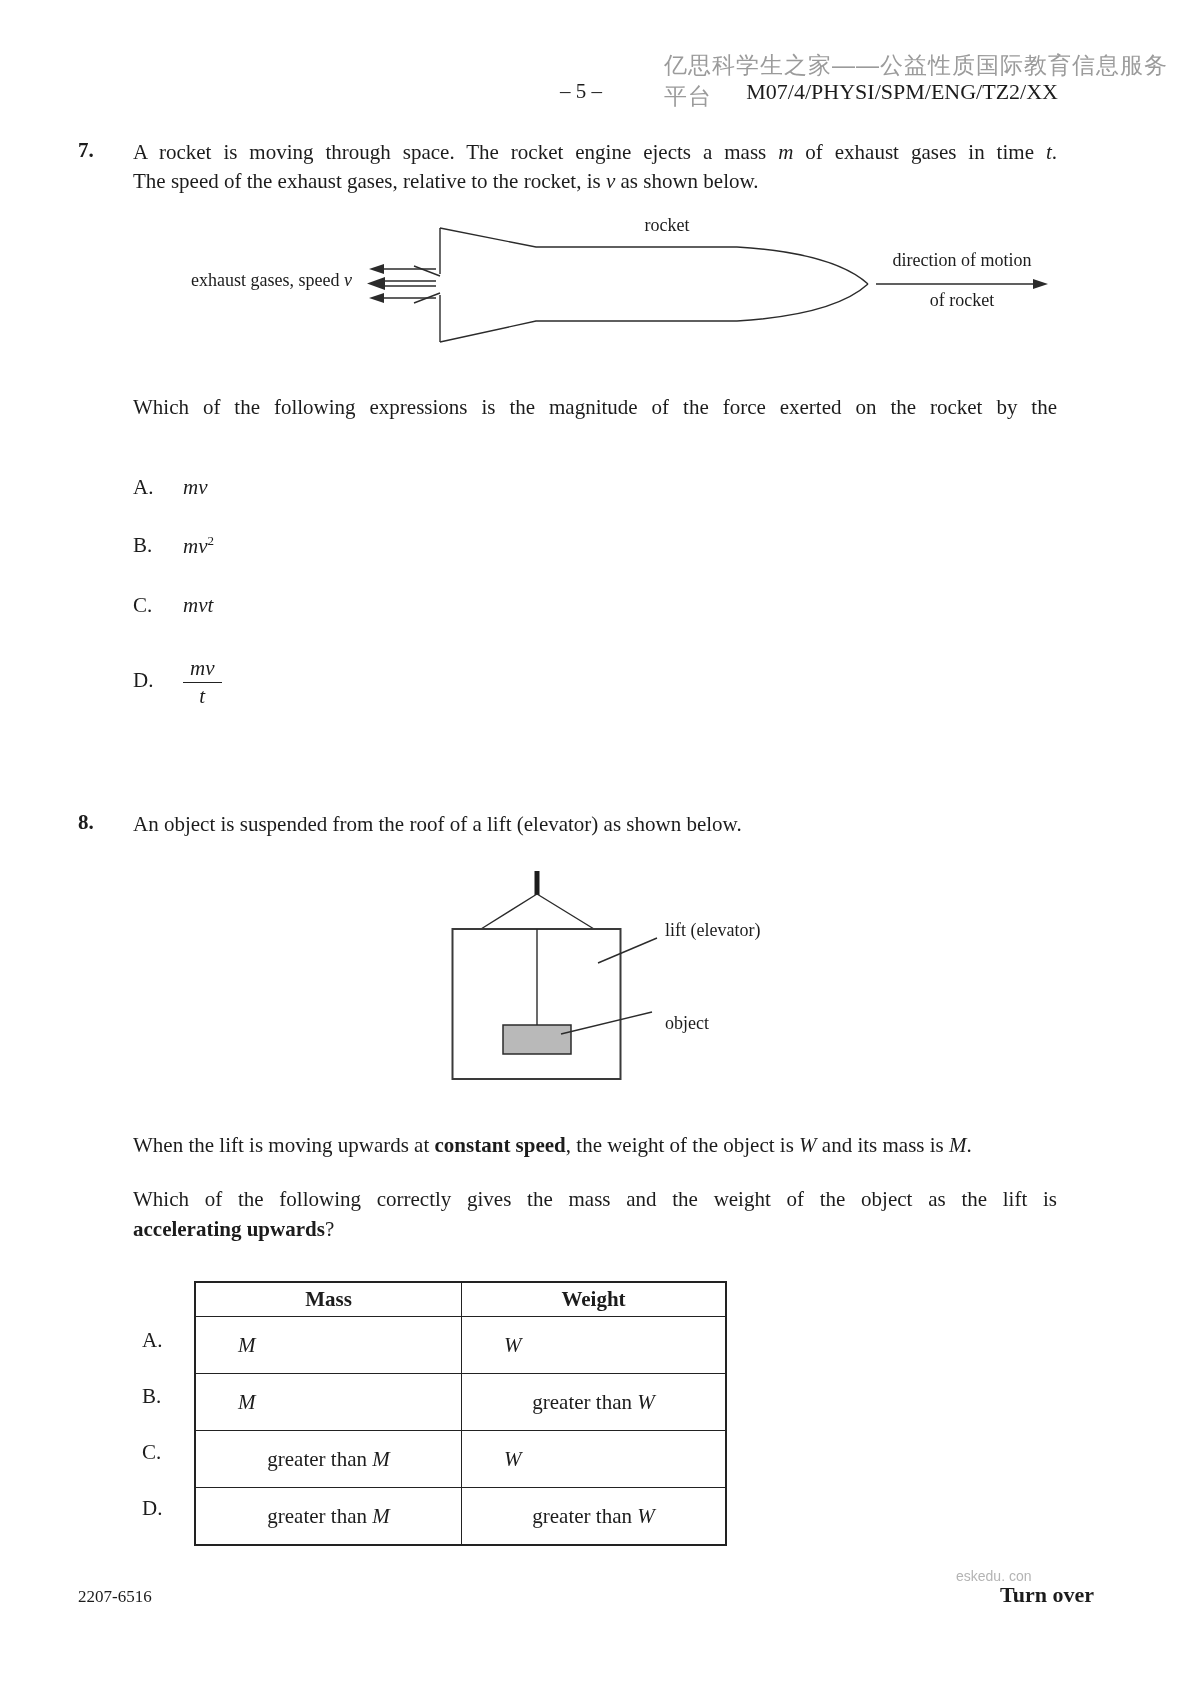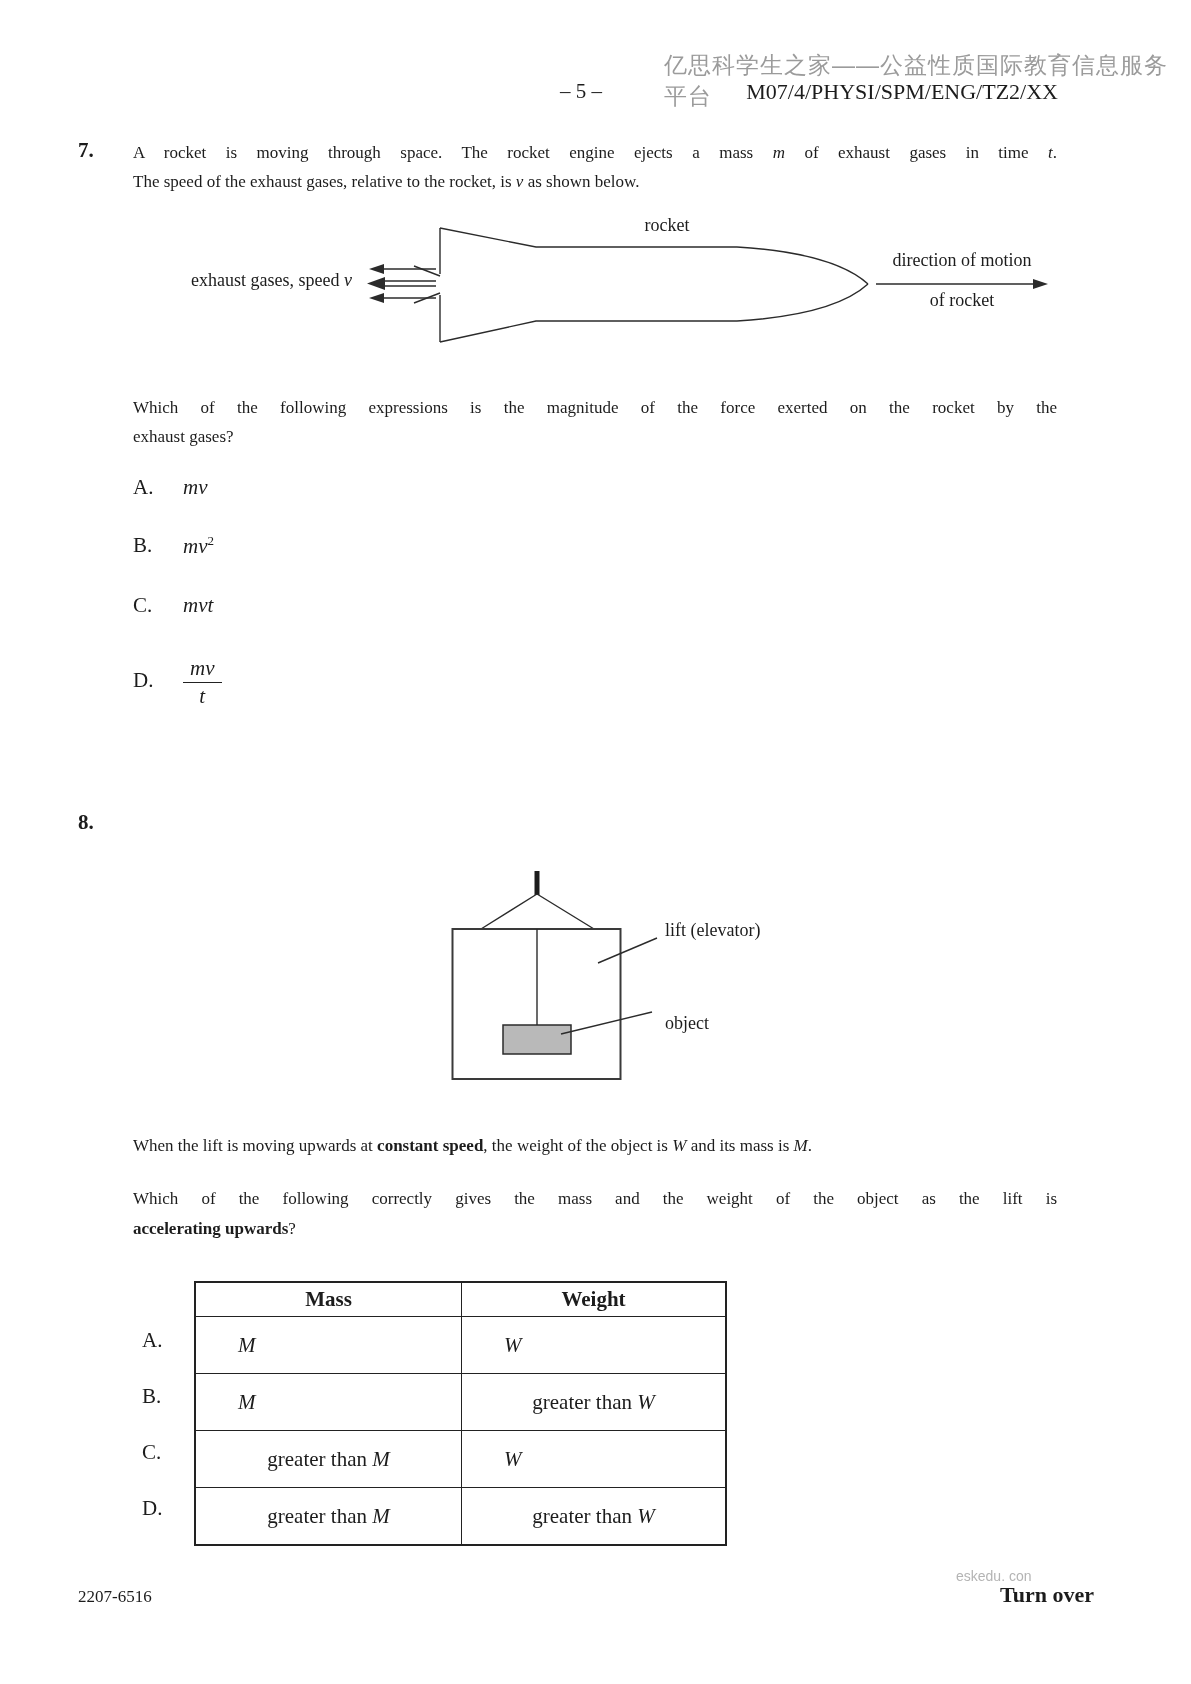--- a/index.html
+++ b/index.html
@@ -17,21 +17,21 @@
   .b{font-weight:bold;}
   sup{font-size:0.62em;}
 
   
   .cn-watermark{left:664px;top:50px;font-size:23px;color:#9b9b9b;font-family:"Liberation Sans","DejaVu Sans",sans-serif;letter-spacing:1px;}
   .page-num{left:560px;top:79px;font-size:21px;}
   .paper-code{left:0;top:79px;width:1058px;text-align:right;font-size:22px;}
 
   
   .qnum{font-size:21px;font-weight:bold;}
-  .tblock{left:133px;width:924px;font-size:17px;line-height:29px;}
+  .tblock{left:133px;width:924px;font-size:21px;line-height:29px;}
   .jline{text-align:justify;text-align-last:justify;}
   .nline{text-align:left;}
 
   
   .opt-letter{left:133px;font-size:21px;}
   .opt-expr{left:183px;font-size:21px;}
   .frac{left:183px;top:655px;font-size:21px;text-align:center;line-height:27px;}
   .frac .num{display:block;padding:0 7px;font-style:italic;}
   .frac .den{display:block;padding:0 7px;border-top:1.6px solid #222;font-style:italic;}
 
@@ -120,36 +120,36 @@
     </g>
   </svg>
 
   <div class="abs diag-label lbl-rocket">rocket</div>
   <div class="abs diag-label lbl-exhaust"><span>exhaust gases, speed </span><span class="i">v</span></div>
   <div class="abs diag-label lbl-dir1">direction of motion</div>
   <div class="abs diag-label lbl-dir2">of rocket</div>
 
   <div class="abs tblock" style="top:393px;">
     <div class="jline">Which of the following expressions is the magnitude of the force exerted on the rocket by the</div>
-    <div class="nline">exhaust gases?</div>
   </div>
 
   <div class="abs opt-letter" style="top:475px;">A.</div>
   <div class="abs opt-expr" style="top:475px;"><span class="i">mv</span></div>
   <div class="abs opt-letter" style="top:533px;">B.</div>
   <div class="abs opt-expr" style="top:533px;"><span class="i">mv</span><sup>2</sup></div>
   <div class="abs opt-letter" style="top:593px;">C.</div>
   <div class="abs opt-expr" style="top:593px;"><span class="i">mvt</span></div>
   <div class="abs opt-letter" style="top:668px;">D.</div>
   <div class="abs frac">
     <span class="num">mv</span>
     <span class="den">t</span>
   </div>
 
   <div class="abs qnum" style="left:78px;top:810px;">8.</div>
+  <div class="abs tblock nline" style="top:810px;">An object is suspended from the roof of a lift (elevator) as shown below.</div>
 
   <div class="abs diag-label lbl-lift">lift (elevator)</div>
   <div class="abs diag-label lbl-object">object</div>
 
   <div class="abs tblock nline" style="top:1131px;"><span>When the lift is moving upwards at </span><span class="b">constant speed</span><span>, the weight of the object is </span><span class="i">W</span><span> and its mass is </span><span class="i">M</span><span>.</span></div>
   <div class="abs tblock" style="top:1184px;line-height:30px;">
     <div class="jline">Which of the following correctly gives the mass and the weight of the object as the lift is</div>
     <div class="nline"><span class="b">accelerating upwards</span><span>?</span></div>
   </div>
 

